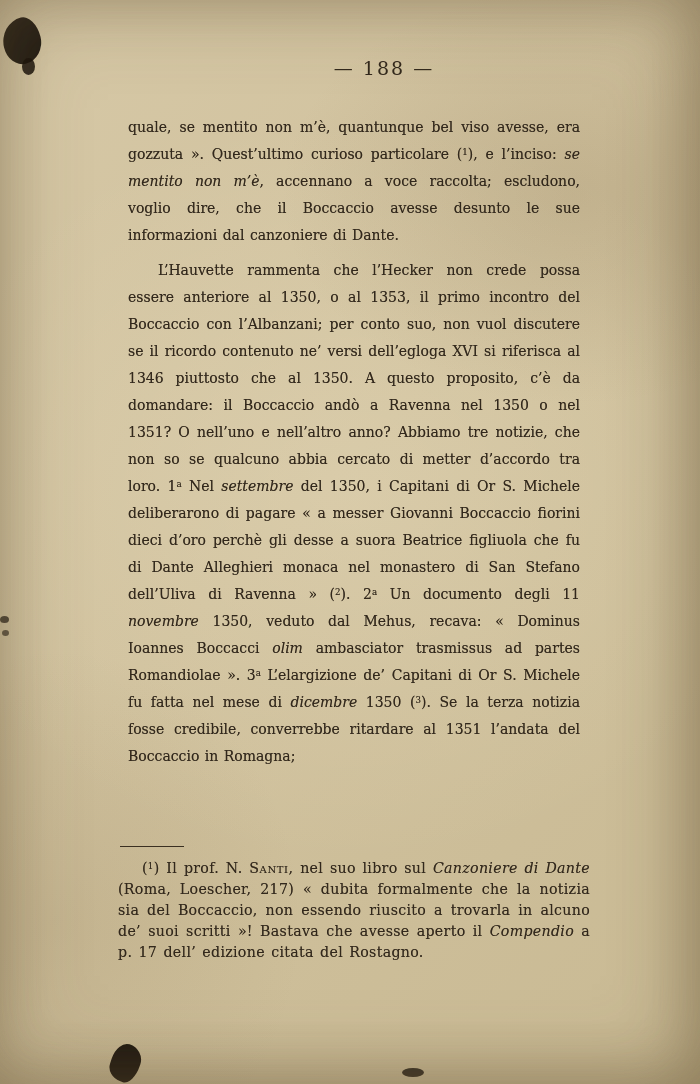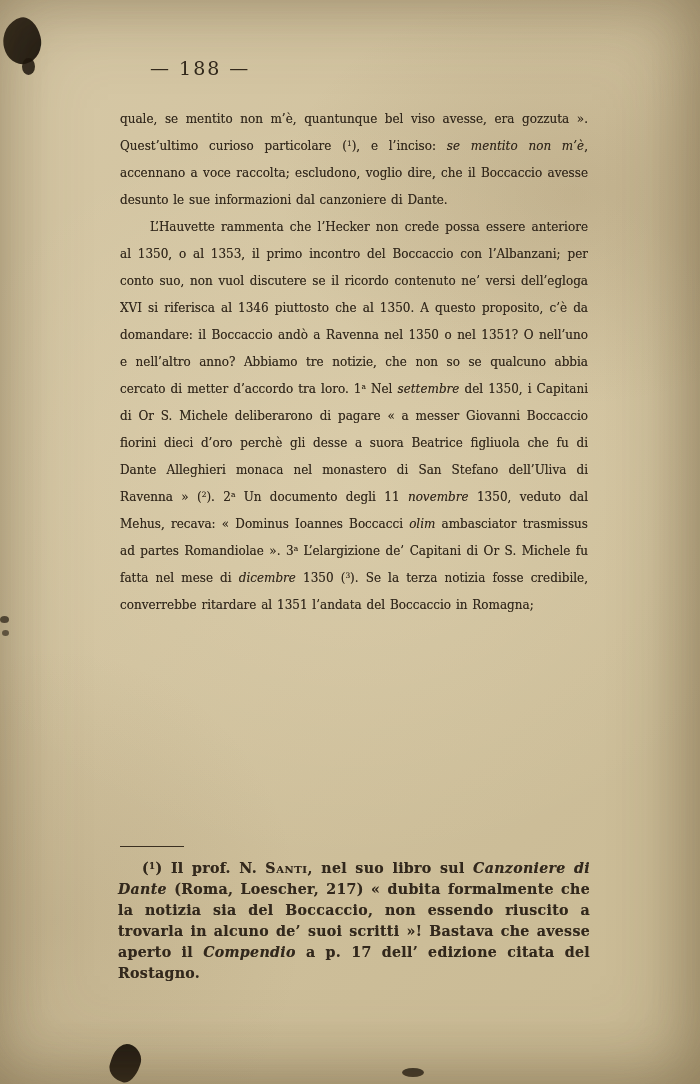--- a/index.html
+++ b/index.html
@@ -28,32 +28,33 @@
     box-shadow:
       inset 0 0 90px rgba(96,76,46,0.30),
       inset -18px 0 60px rgba(96,76,46,0.22),
       inset 0 -14px 50px rgba(96,76,46,0.18);
   }
   .page-number {
     position: absolute;
     left: 150px;
     top: 57px;
     width: 468px;
+    text-align: center;
     font-size: 19px;
     letter-spacing: 2px;
   }
   .text-block {
     position: absolute;
     left: 120px;
     top: 106px;
     width: 468px;
   }
   .body-para {
-    margin: 0;
-    font-size: 12px;
+    margin: 8px;
+    font-size: 14px;
     line-height: 27px;
     text-align: justify;
     word-spacing: 1px;
     text-shadow: 0 0 0.5px rgba(50,40,28,0.55);
   }
   .body-para.indent { text-indent: 30px; }
   .seg-i { font-style: italic; }
   .seg-sup {
     font-size: 0.62em;
     vertical-align: 0.5em;
@@ -68,21 +69,20 @@
     left: 120px;
     top: 846px;
     width: 64px;
     border-top: 1.5px solid #3a2f21;
   }
   .footnotes {
     position: absolute;
     left: 118px;
     top: 858px;
     width: 472px;
-    font-weight: bold;
   }
   .footnote {
     margin: 0;
     font-size: 14.2px;
     line-height: 21px;
     text-align: justify;
     text-indent: 24px;
     word-spacing: 1.5px;
     letter-spacing: 0.3px;
     text-shadow: 0 0 0.4px rgba(50,40,28,0.5);

